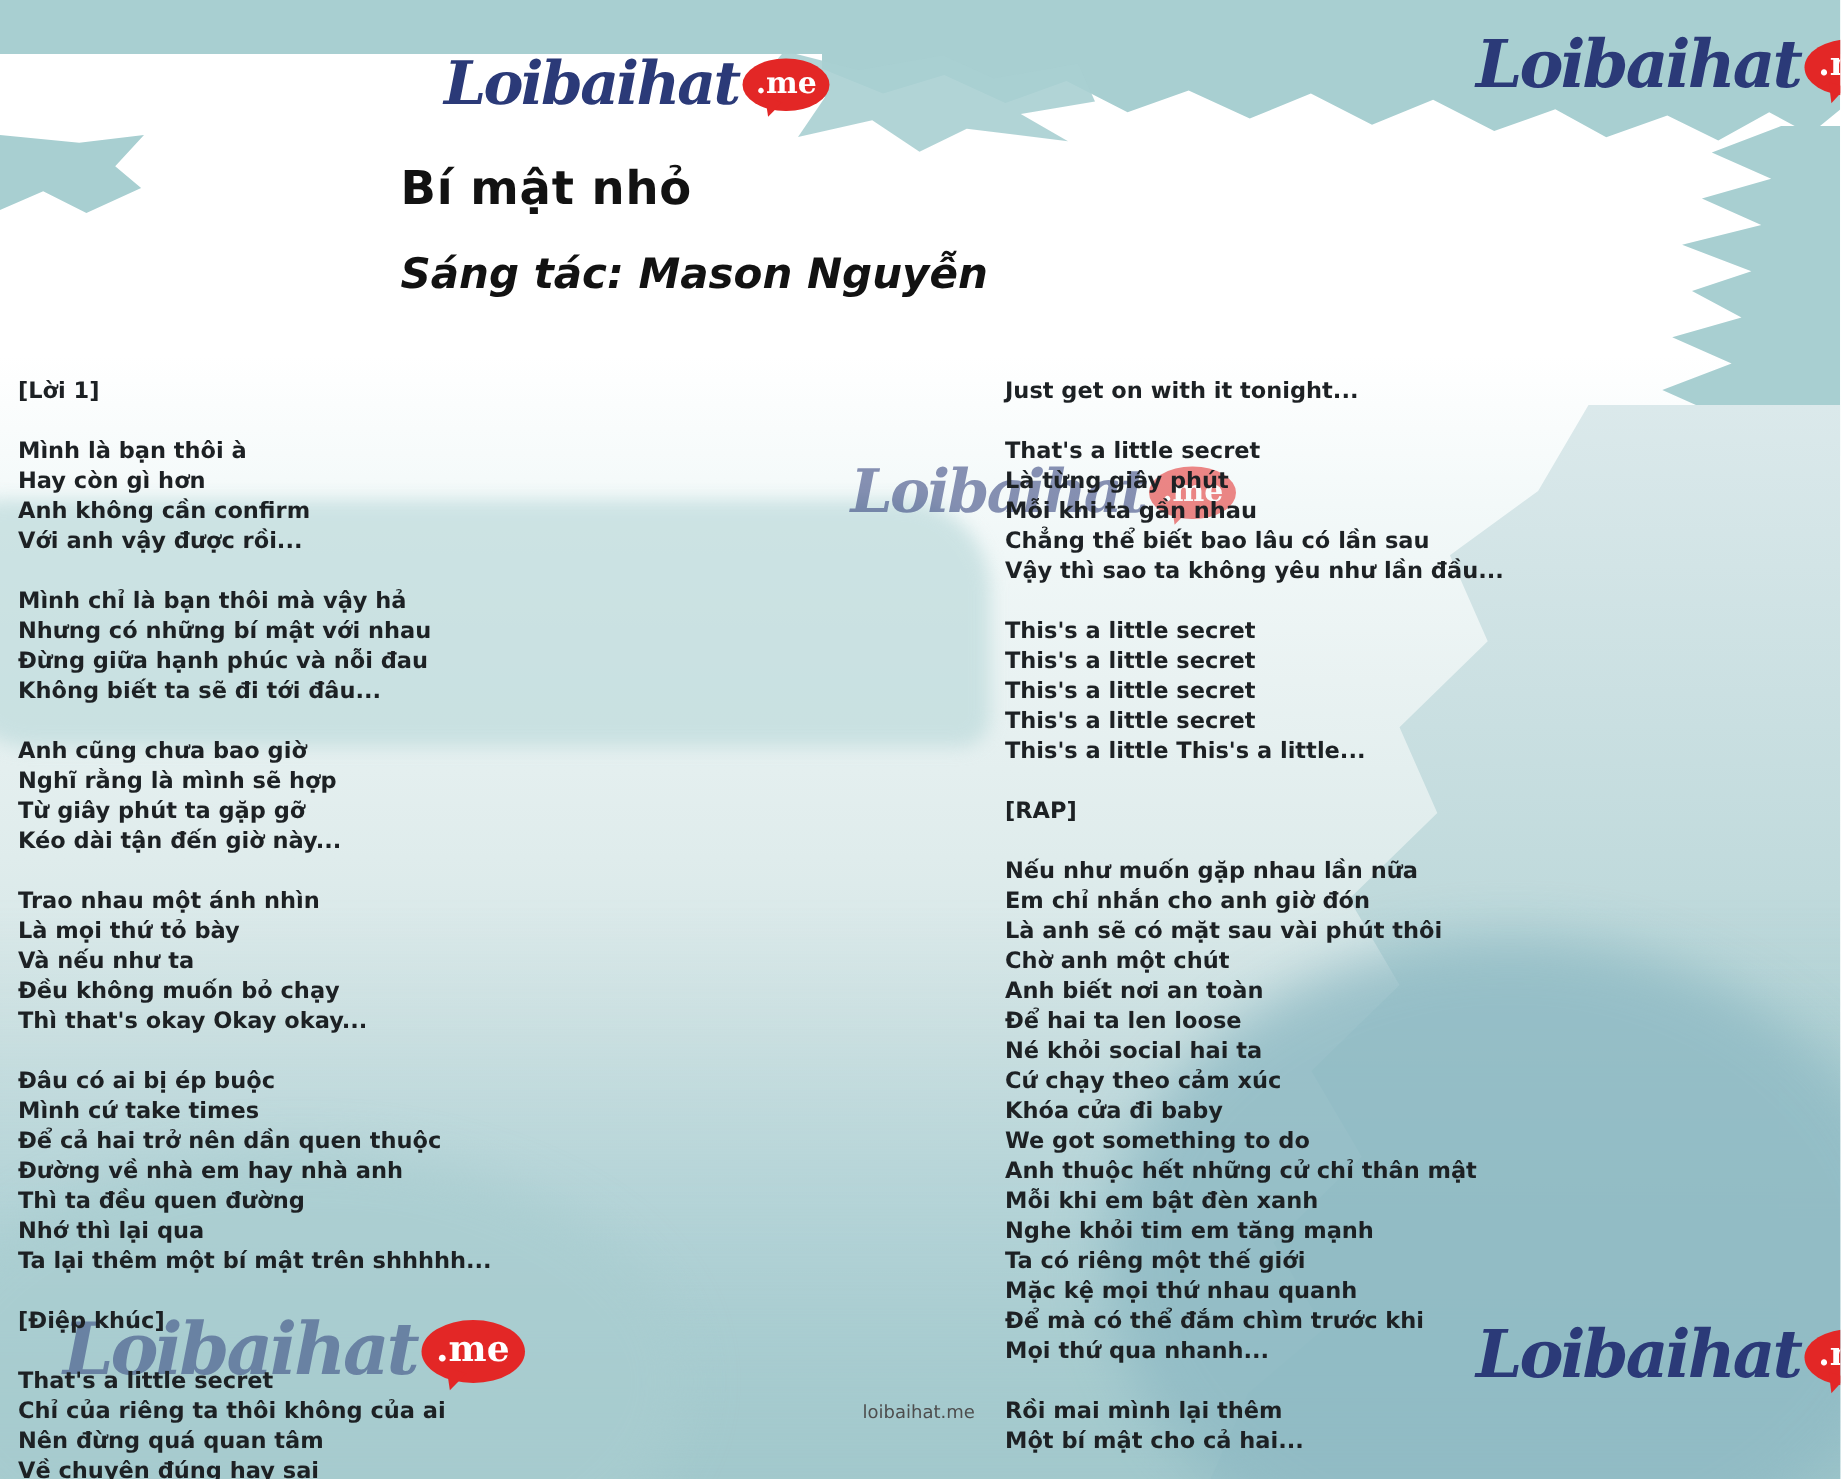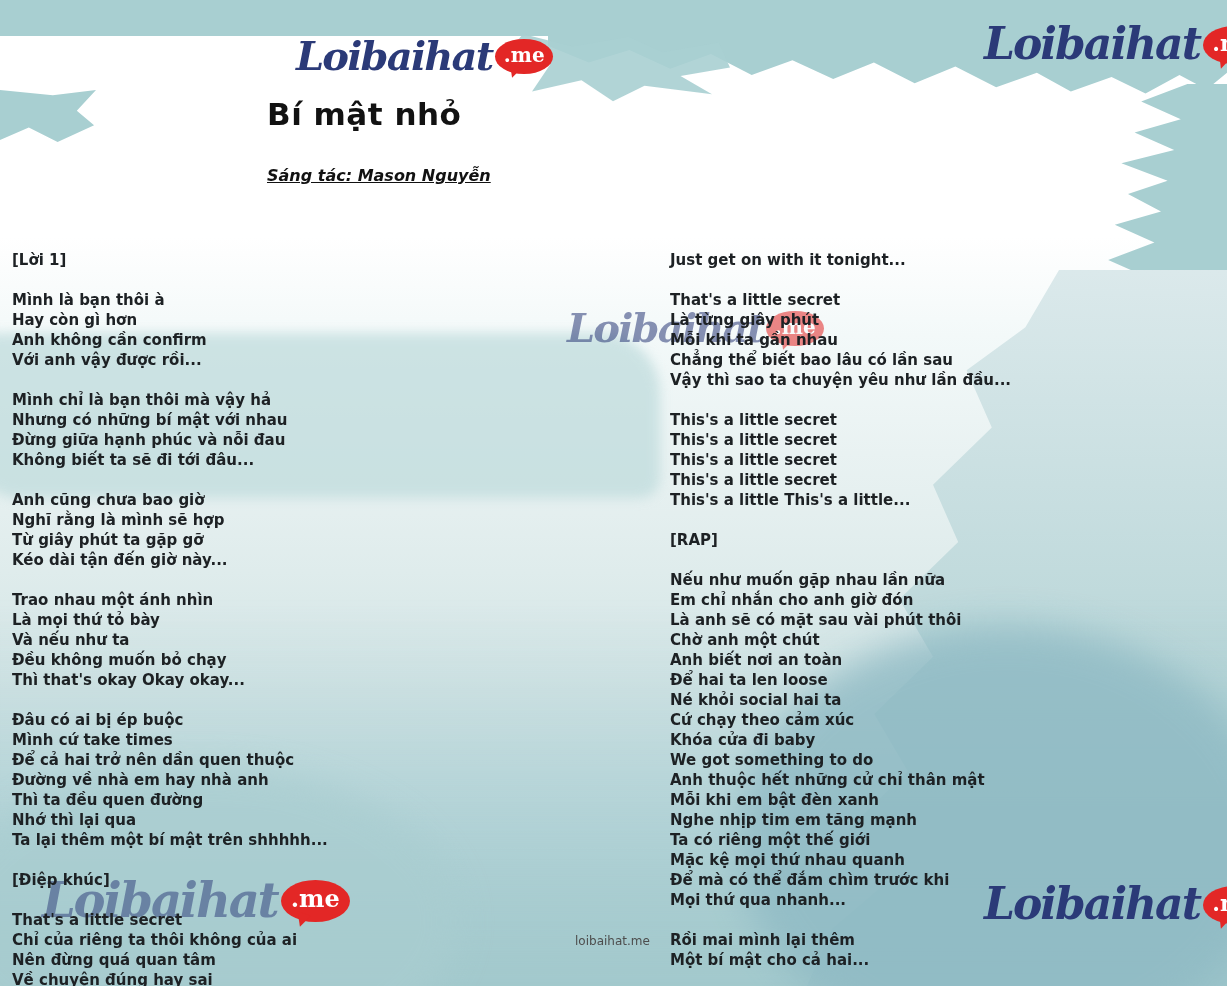--- a/index.html
+++ b/index.html
@@ -74,26 +74,26 @@
   }
   .logo-header{left:296px;top:36px;font-size:40px;}
   .logo-top-right{left:984px;top:22px;font-size:44px;}
   .logo-bottom-right{left:984px;top:882px;font-size:44px;}
   .wm-mid{left:567px;top:308px;font-size:40px;opacity:.55;}
   .wm-bottom-left{left:42px;top:876px;font-size:48px;}
   .wm-bottom-left .logo-script{opacity:.5;}
   
   .content{position:absolute;inset:0;z-index:2;}
   .song-title{
-    position:absolute;left:267px;top:96px;
+    position:absolute;left:267px;top:108px;
     font-size:31px;font-weight:700;color:#121212;letter-spacing:.5px;
   }
   .song-composer{
     position:absolute;left:267px;top:166px;
-    font-size:16px;font-weight:700;font-style:italic;color:#121212;text-decoration:underline;
+    font-size:28px;font-weight:700;font-style:italic;color:#121212;
   }
   .col{position:absolute;top:246px;width:480px;color:#1d2124;}
   .col-left{left:12px;}
   .col-right{left:670px;}
   .stanza{margin:4px 0 20px 0;}
   .lyric-line{
     font-size:15px;font-weight:700;line-height:20px;white-space:nowrap;
   }
   .site-footer{
     position:absolute;left:575px;top:934px;
@@ -197,21 +197,21 @@
       </div>
     <div class="col col-right">
         <div class="stanza">
           <div class="lyric-line">Just get on with it tonight...</div>
         </div>
         <div class="stanza">
           <div class="lyric-line">That's a little secret</div>
           <div class="lyric-line">Là từng giây phút</div>
           <div class="lyric-line">Mỗi khi ta gần nhau</div>
           <div class="lyric-line">Chẳng thể biết bao lâu có lần sau</div>
-          <div class="lyric-line">Vậy thì sao ta chuyện yêu như lần đầu...</div>
+          <div class="lyric-line">Vậy thì sao ta không yêu như lần đầu...</div>
         </div>
         <div class="stanza">
           <div class="lyric-line">This's a little secret</div>
           <div class="lyric-line">This's a little secret</div>
           <div class="lyric-line">This's a little secret</div>
           <div class="lyric-line">This's a little secret</div>
           <div class="lyric-line">This's a little This's a little...</div>
         </div>
         <div class="stanza">
           <div class="lyric-line">[RAP]</div>
@@ -222,21 +222,21 @@
           <div class="lyric-line">Là anh sẽ có mặt sau vài phút thôi</div>
           <div class="lyric-line">Chờ anh một chút</div>
           <div class="lyric-line">Anh biết nơi an toàn</div>
           <div class="lyric-line">Để hai ta len loose</div>
           <div class="lyric-line">Né khỏi social hai ta</div>
           <div class="lyric-line">Cứ chạy theo cảm xúc</div>
           <div class="lyric-line">Khóa cửa đi baby</div>
           <div class="lyric-line">We got something to do</div>
           <div class="lyric-line">Anh thuộc hết những cử chỉ thân mật</div>
           <div class="lyric-line">Mỗi khi em bật đèn xanh</div>
-          <div class="lyric-line">Nghe nhịp tim em tăng mạnh</div>
+          <div class="lyric-line">Nghe khỏi tim em tăng mạnh</div>
           <div class="lyric-line">Ta có riêng một thế giới</div>
           <div class="lyric-line">Mặc kệ mọi thứ nhau quanh</div>
           <div class="lyric-line">Để mà có thể đắm chìm trước khi</div>
           <div class="lyric-line">Mọi thứ qua nhanh...</div>
         </div>
         <div class="stanza">
           <div class="lyric-line">Rồi mai mình lại thêm</div>
           <div class="lyric-line">Một bí mật cho cả hai...</div>
         </div>
       </div>

